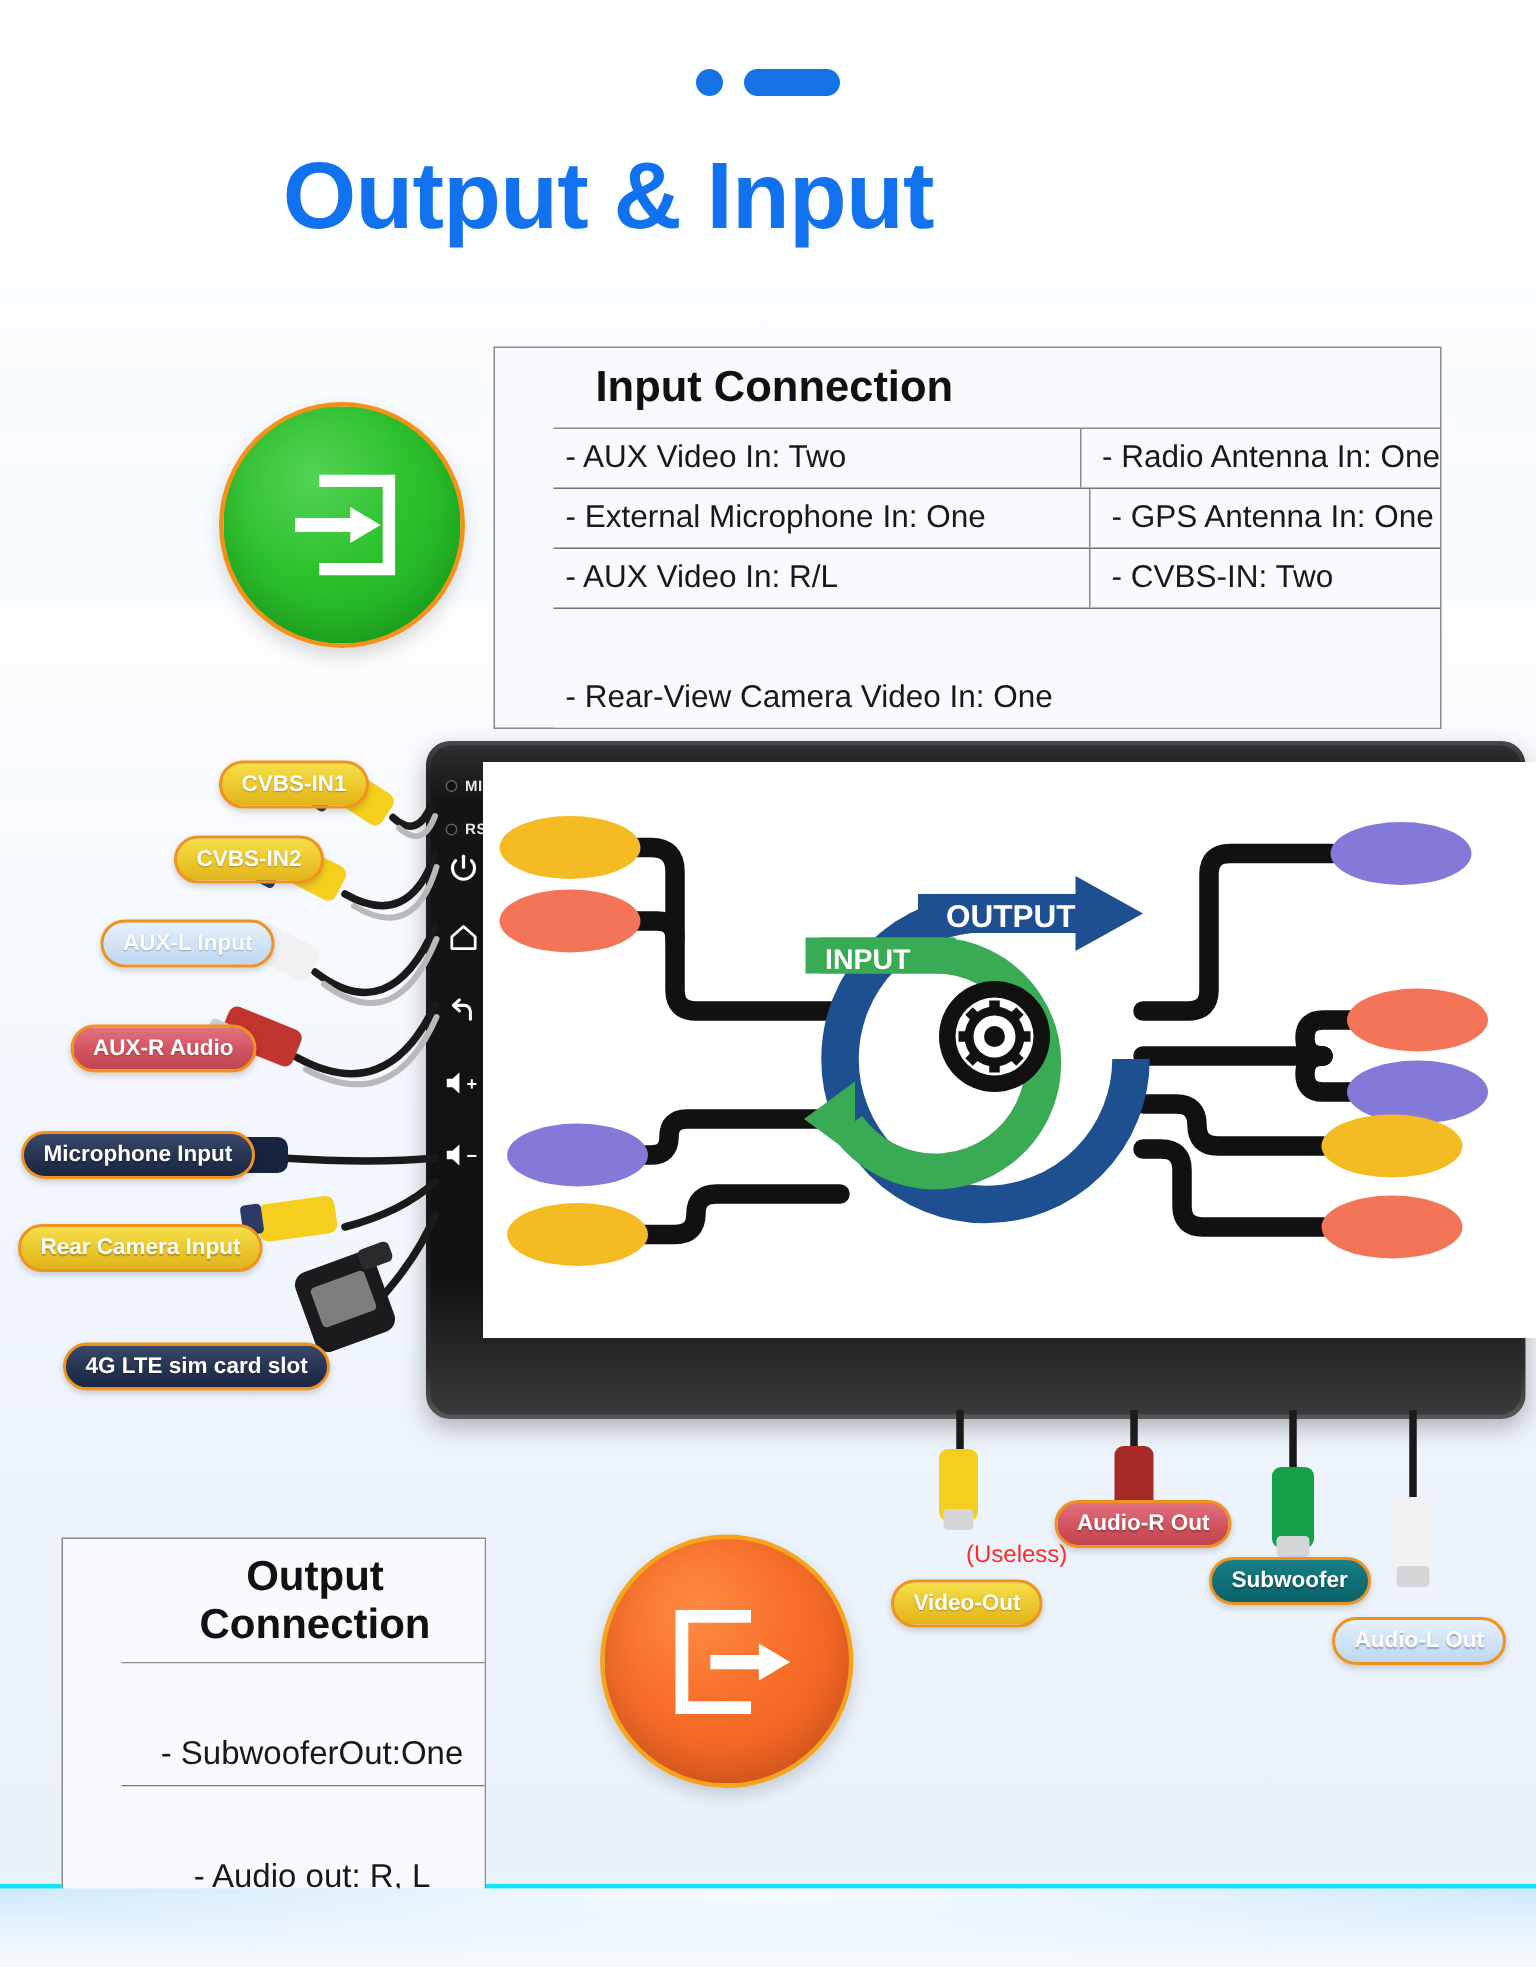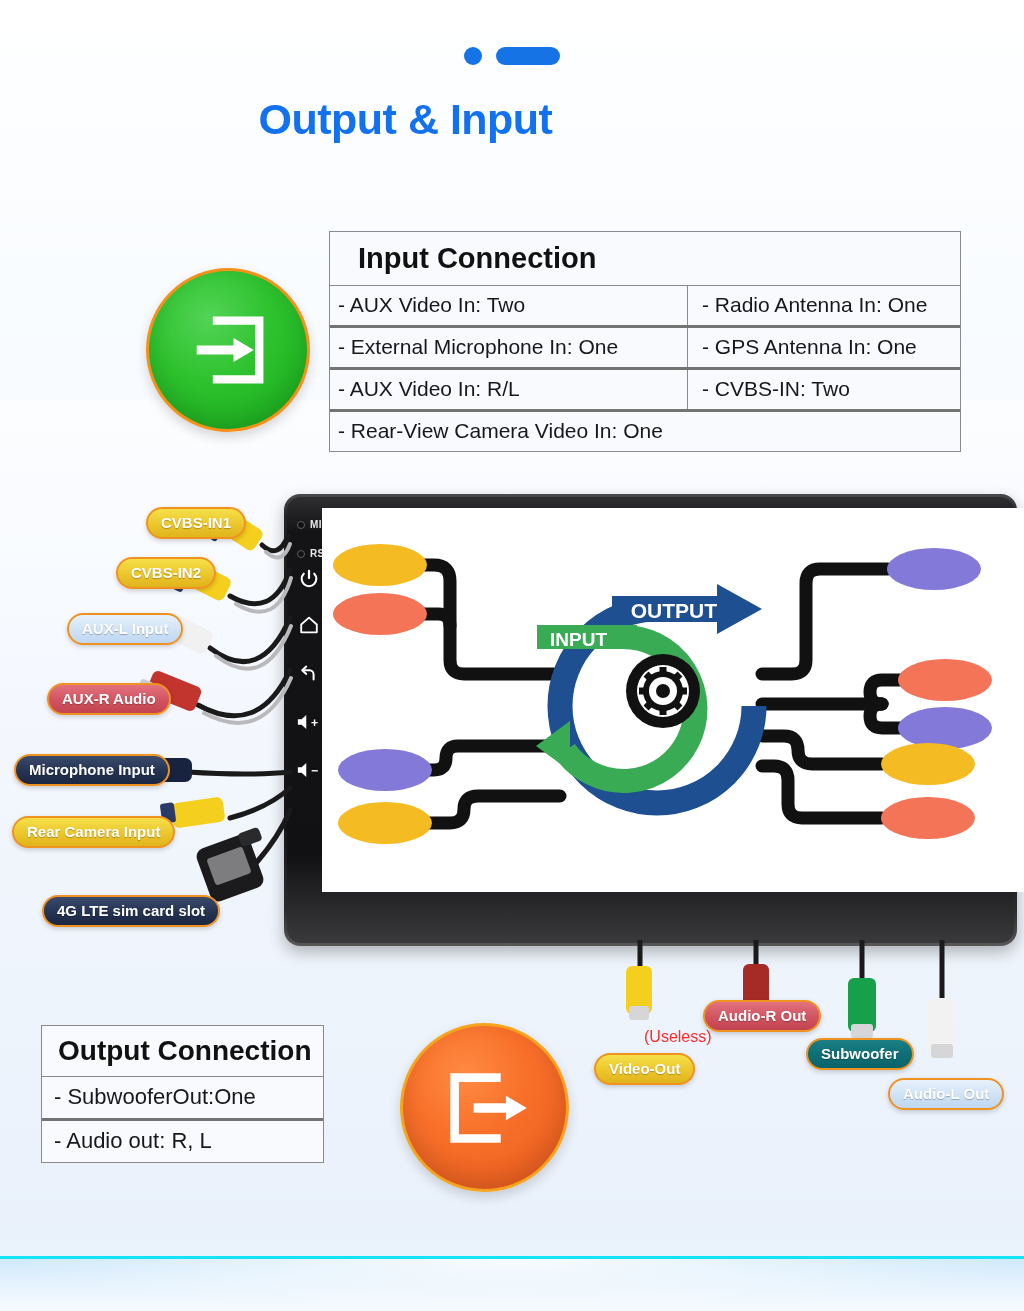--- a/index.html
+++ b/index.html
@@ -50,38 +50,38 @@
     background: radial-gradient(ellipse at 50% 0%, rgba(255,255,255,.85) 0%, rgba(255,255,255,0) 70%);
   }
 
   
   #header-dots { position: absolute; left: 0; top: 46px; width: 1024px; text-align: center; }
   .dot-small { display:inline-block; width:18px; height:18px; border-radius:9px; background:#1573e6; vertical-align:middle; }
   .dot-bar { display:inline-block; width:64px; height:18px; border-radius:9px; background:#1573e6; vertical-align:middle; margin-left:14px; }
   #page-title {
     position:absolute; left:0; top:95px; width:811px;
     text-align:center;
-    font-size:43px; font-weight:700; color:#1271ef;
+    font-size:63px; font-weight:700; color:#1271ef;
     letter-spacing:-0.5px;
   }
 
   
-  .conn-box { position:absolute; border:1px solid #8a8a8a; background:#f7f9fc; }
+  .conn-box { position:absolute; border:1px solid #8a8a8a; background:#f7f9fc;padding-left:39px; }
   .conn-title { font-size:29px; font-weight:700; color:#111; padding:10px 0 10px 28px; border-bottom:1px solid #8a8a8a; background:#f8fafd; }
-  .conn-row { display:flex; border-bottom:3px solid #737373; background:#f8fafd; }
+  .conn-row { display:flex; border-bottom:1px solid #737373; background:#f8fafd; }
   .conn-row:last-child { border-bottom:none; }
   .conn-cell { font-size:21px; color:#16181c; padding:7px 0 8px 8px; white-space:nowrap; }
   .conn-cell.left { width:358px; border-right:1px solid #8a8a8a; }
   .conn-cell.right { padding-left:14px; }
-  .conn-cell.full { width:100%; }
+  .conn-cell.full { width:100%;margin-top:40px; }
 
   
   #input-box { left:329px; top:231px; width:632px; }
   
-  #output-box { left:41px; top:1025px; width:283px; }
+  #output-box { left:41px; top:1025px; width:283px;text-align:center; }
   #output-box .conn-title { font-size:28px; padding:9px 0 9px 16px; }
   #output-box .conn-cell { font-size:22px; padding:7px 0 8px 12px; }
 
   
   .badge-circle { position:absolute; border-radius:50%; }
   #input-badge {
     left:146px; top:268px; width:164px; height:164px;
     background: radial-gradient(circle at 38% 30%, #53d356 0%, #2ec22e 42%, #22b524 72%, #1ba81d 100%);
     border:3px solid #f59019;
     box-shadow: 0 5px 12px rgba(0,0,0,.16), inset 0 -10px 22px rgba(0,0,0,.13);

